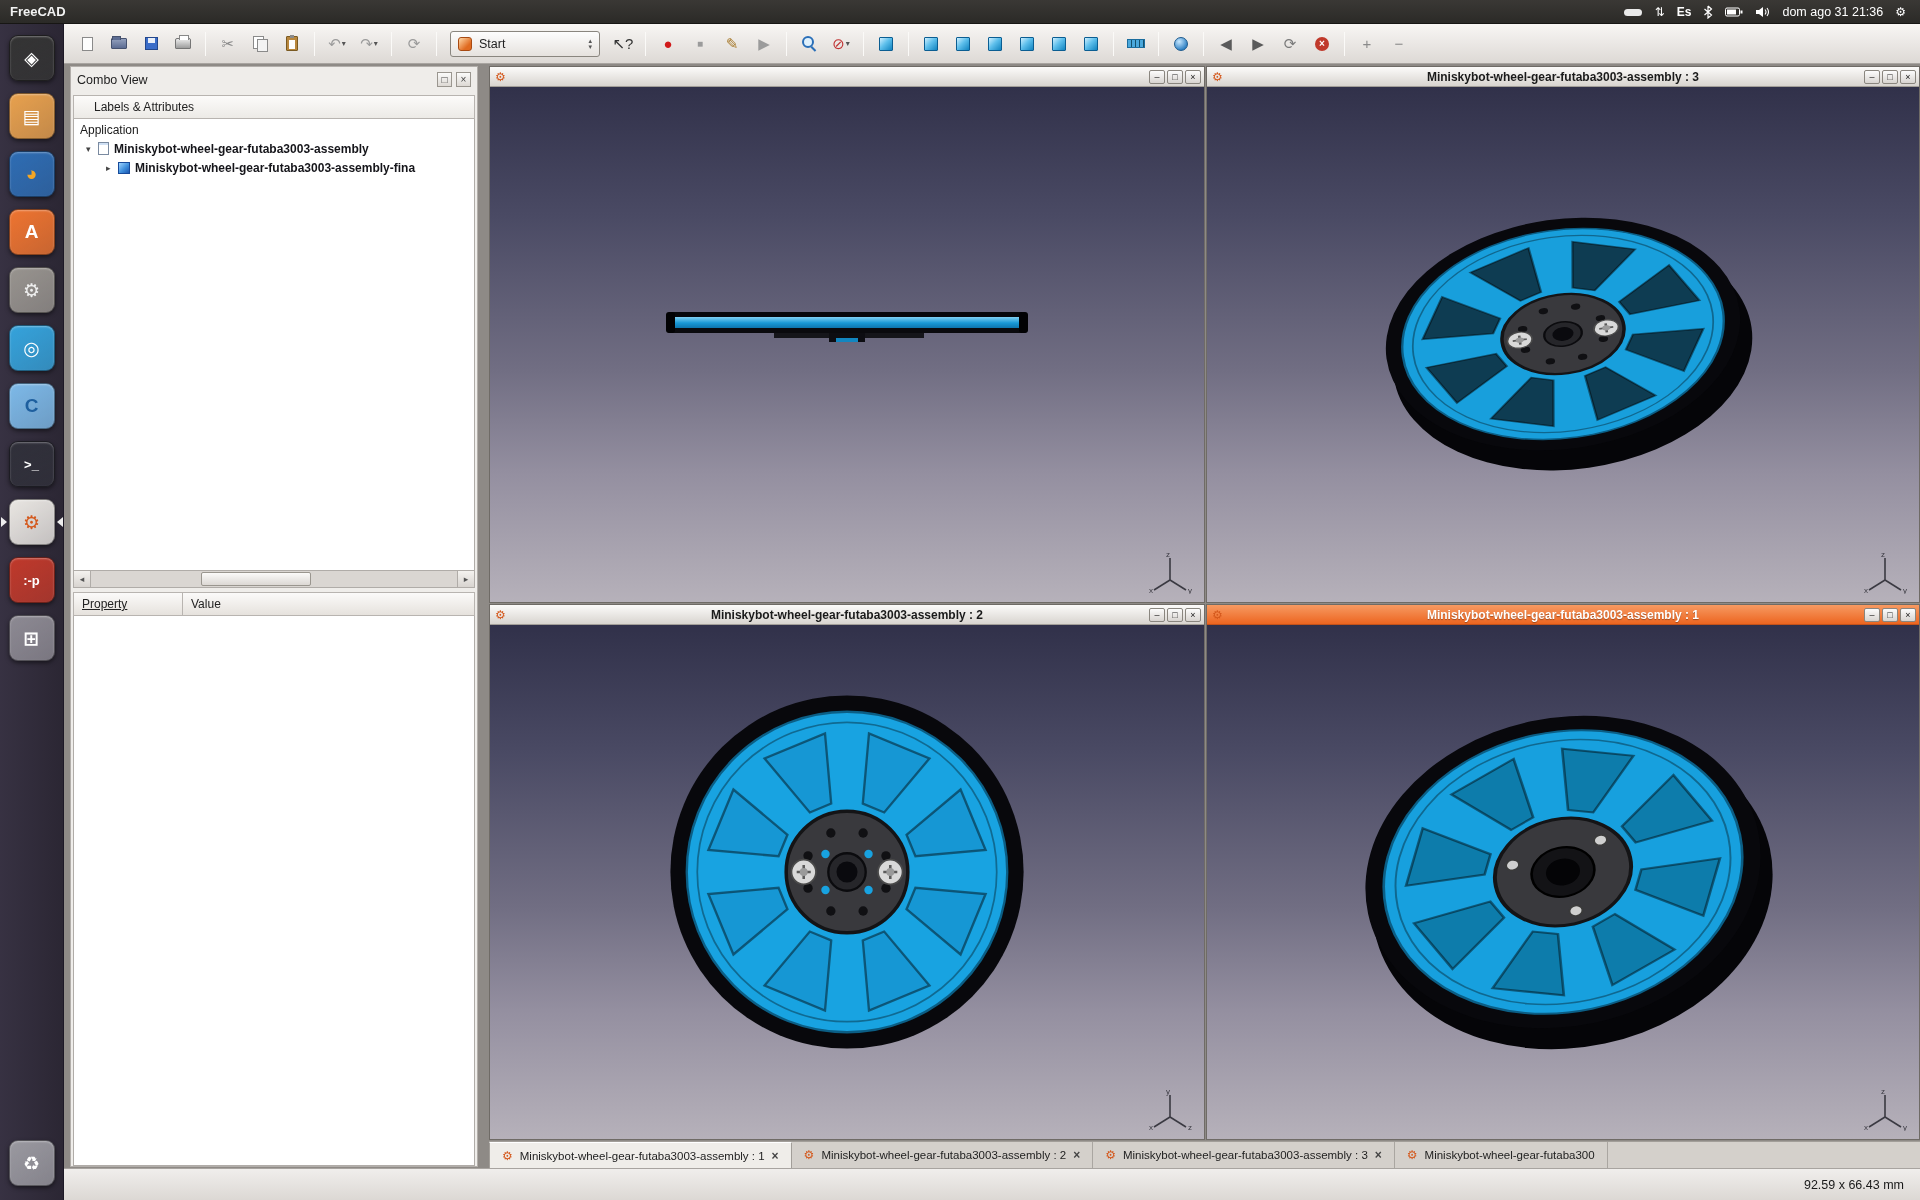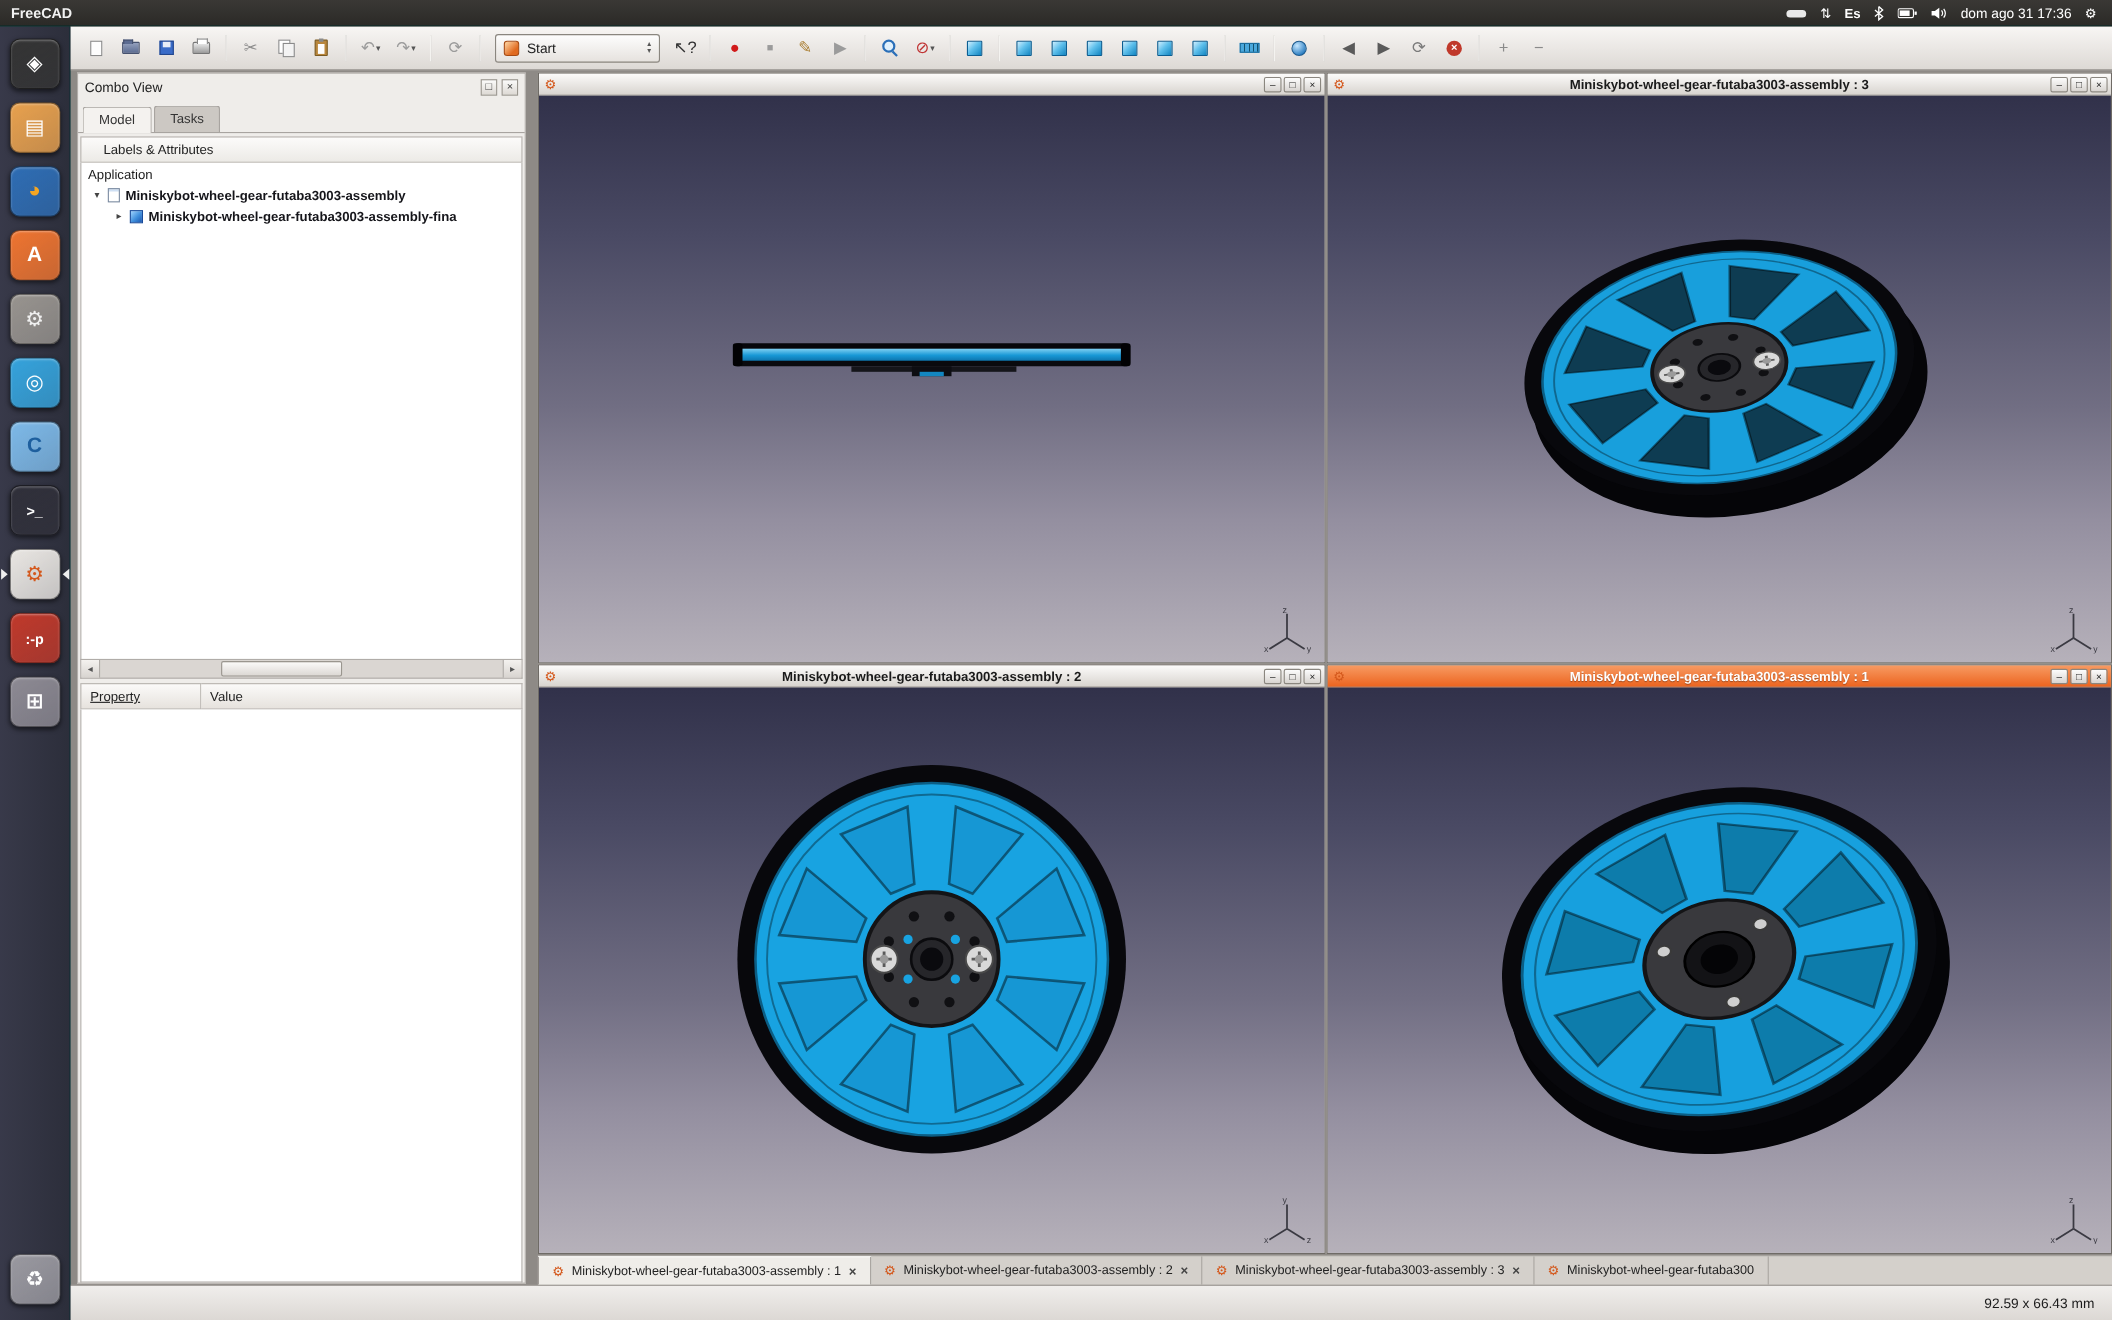--- a/index.html
+++ b/index.html
@@ -1,17 +1,17 @@
 <!DOCTYPE html>
 <html><head>
 <meta charset="utf-8">
 <style>
   html,body{margin:0;padding:0;background:#1c1b1a;}
   *{box-sizing:border-box;font-family:"Liberation Sans","DejaVu Sans",sans-serif;}
-  #screen{position:relative;width:1920px;height:1200px;overflow:hidden;background:#0f766e;}
+  #screen{position:relative;width:1920px;height:1200px;overflow:hidden;background:#000000;}
 
   
   #menubar{position:absolute;left:0;top:0;width:1920px;height:24px;background:linear-gradient(#3a3835,#2b2a27);
     display:flex;align-items:center;color:#f2f2f2;z-index:50;border-bottom:1px solid #171614;}
   .mb-title{font-weight:bold;font-size:13px;margin-left:10px;}
   .mb-tray{margin-left:auto;display:flex;align-items:center;gap:12px;padding-right:14px;font-size:12px;}
   .tray{color:#fff;}
   .mb-clock{font-size:12.5px;}
   .tray-svg{display:block;}
 
@@ -155,21 +155,21 @@
         </svg>
       <svg class="tray-svg" width="18" height="10" viewBox="0 0 18 10">
           <rect x="0.5" y="1" width="14" height="8" rx="1.5" fill="none" stroke="#fff"></rect>
           <rect x="2" y="2.5" width="9" height="5" fill="#fff"></rect>
           <rect x="15.5" y="3.5" width="2" height="3" fill="#fff"></rect>
         </svg>
       <svg class="tray-svg" width="15" height="12" viewBox="0 0 15 12">
           <polygon points="1,4 4,4 8,1 8,11 4,8 1,8" fill="#fff"></polygon>
           <path d="M10 3.5 Q12 6 10 8.5 M12 2 Q15 6 12 10" stroke="#fff" stroke-width="1.1" fill="none"></path>
         </svg>
-      <span class="tray mb-clock">dom ago 31 17:36</span>
+      <span class="tray mb-clock">dom ago 31 21:36</span>
       <span class="tray">⚙</span>
     </div>
   </div>
 
   <div id="dock">
       <div class="dock-item" style="background: linear-gradient(145deg, rgb(52, 52, 52), rgba(52, 52, 52, 0.8));">
         <span style="color: rgb(255, 255, 255);">◈</span>
       </div>
       <div class="dock-item" style="background: linear-gradient(145deg, rgb(232, 161, 78), rgba(232, 161, 78, 0.8));">
         <span style="color: rgb(255, 255, 255);">▤</span>
@@ -330,24 +330,20 @@
       <button class="tb-btn">
         <span class="tb-glyph" style="color: rgb(138, 138, 138);">−</span>
       </button>
     </div>
 
   <div id="combo-view">
     <div class="cv-header">
       <span class="cv-title">Combo View</span>
       <span class="cv-hbtn">□</span>
       <span class="cv-hbtn">×</span>
-    </div>
-    <div class="cv-tabs">
-      <div class="cv-tab active">Model</div>
-      <div class="cv-tab">Tasks</div>
     </div>
     <div class="cv-labels">Labels &amp; Attributes</div>
     <div class="cv-tree">
       <div class="tree-root">Application</div>
       <div id="tree-items">
           <div class="tree-row lvl1">
             <span class="tree-exp">▾</span>
             <span class="tree-ico ico-doc"></span>
             <span class="tree-label">Miniskybot-wheel-gear-futaba3003-assembly</span>
           </div>

